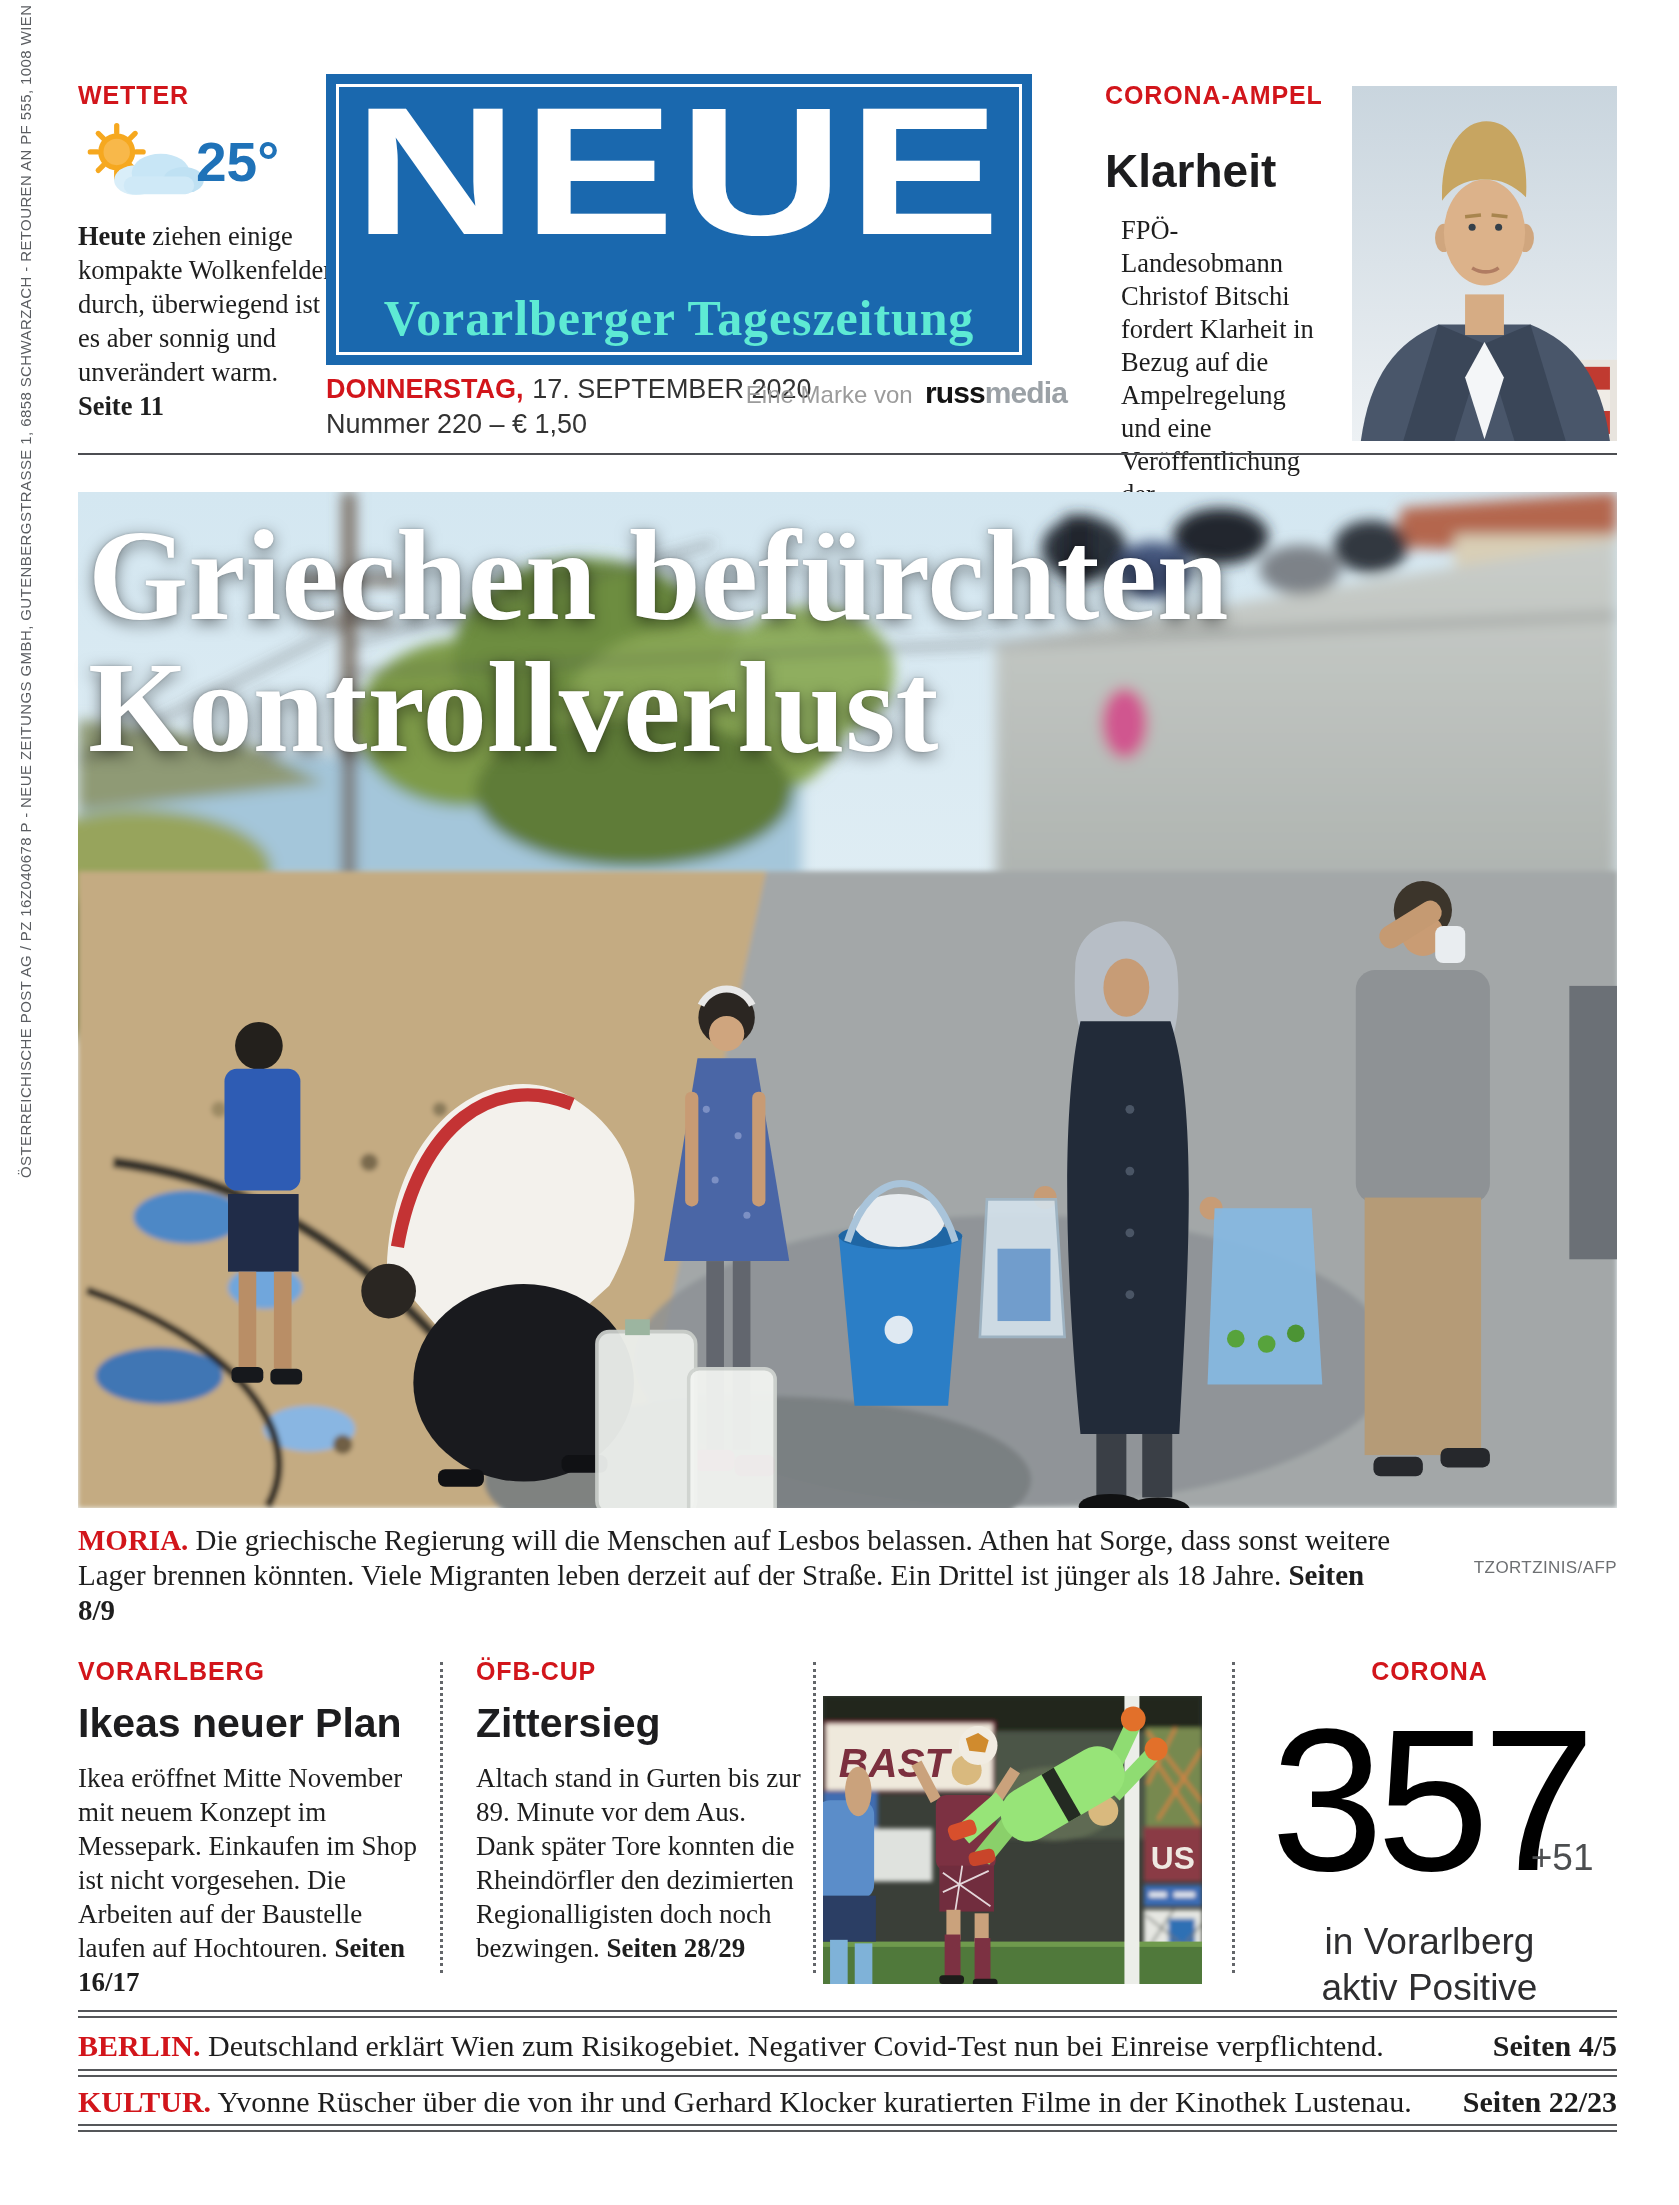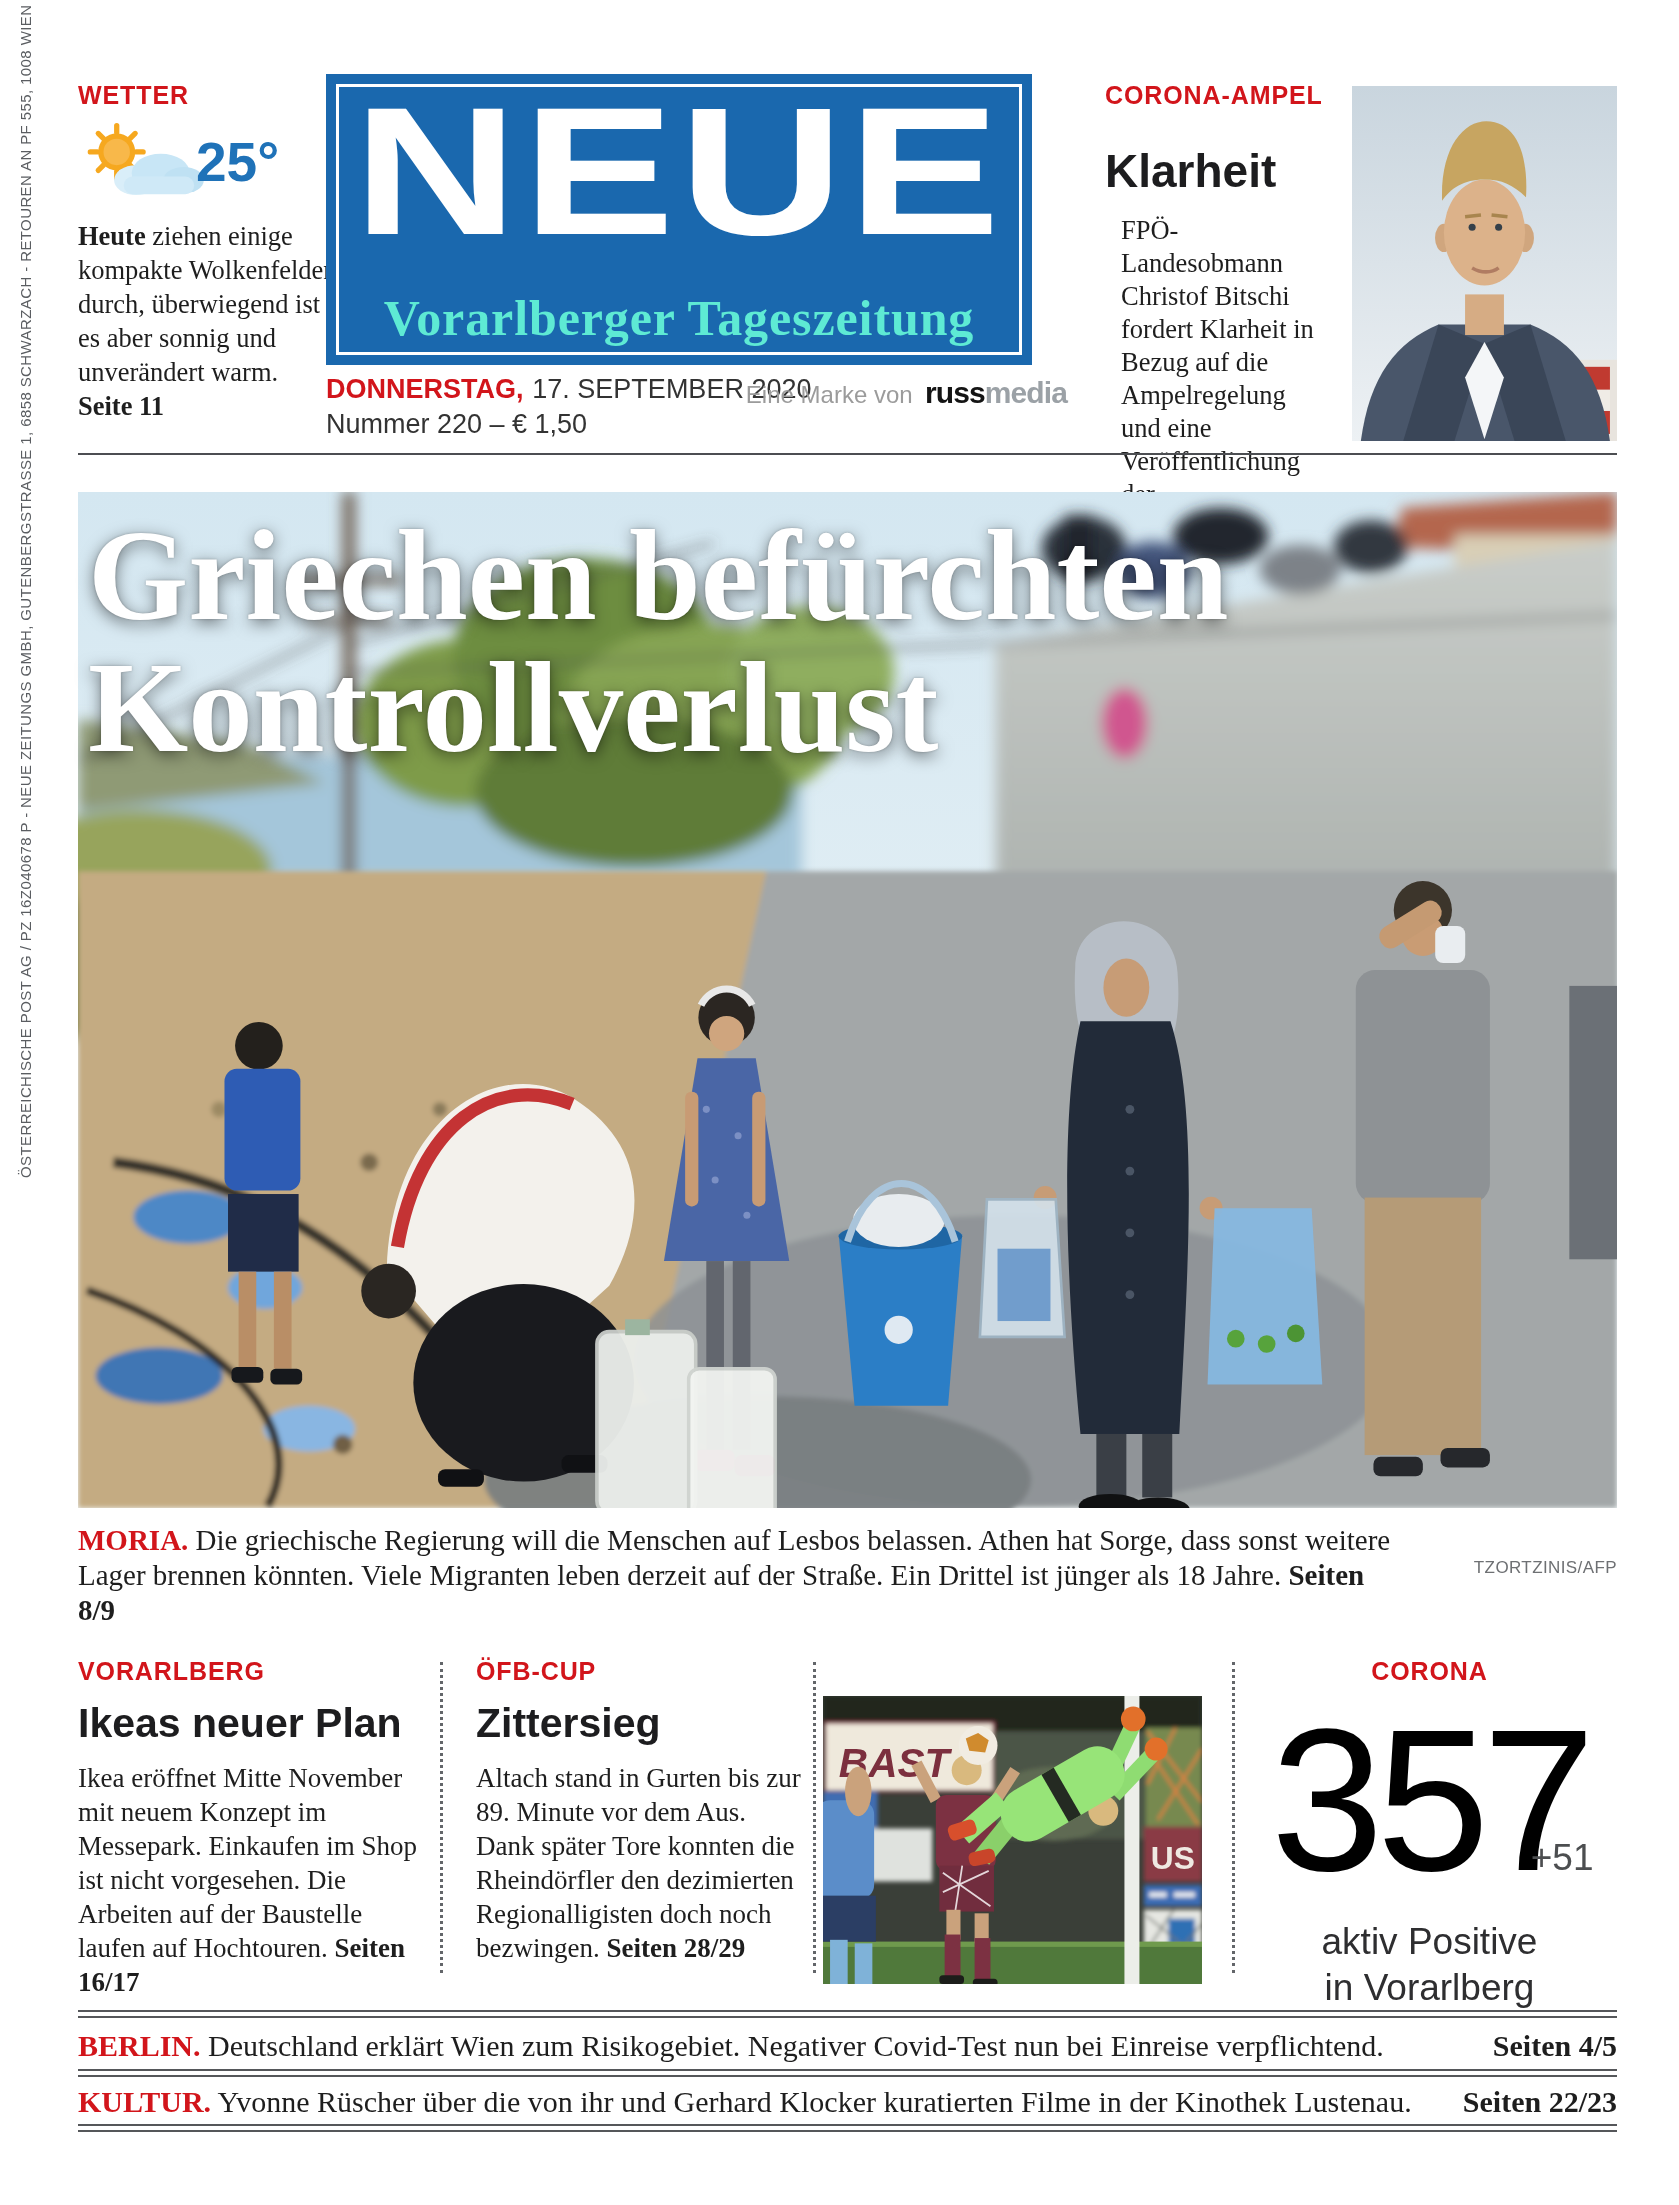--- a/index.html
+++ b/index.html
@@ -413,22 +413,22 @@
   </svg>
 
   <div class="abs dotted" style="left:1232px;"></div>
 
   <div class="abs cstats">
     <div class="kicker">CORONA</div>
     <div class="cnumwrap">
       <span class="cnum">357</span>
       <span class="cdelta">+51</span>
     </div>
+    <div class="clabel">in Vorarlberg</div>
     <div class="clabel">aktiv Positive</div>
-    <div class="clabel">in Vorarlberg</div>
   </div>
 
   <div class="abs drule druleA"></div>
 
   <div class="abs brief brief1">
     <span class="bk">BERLIN.</span><span> Deutschland erklärt Wien zum Risikogebiet. Negativer Covid-Test nun bei Einreise verpflichtend.</span>
     <span class="bref">Seiten 4/5</span>
   </div>
 
   <div class="abs drule druleB"></div>

